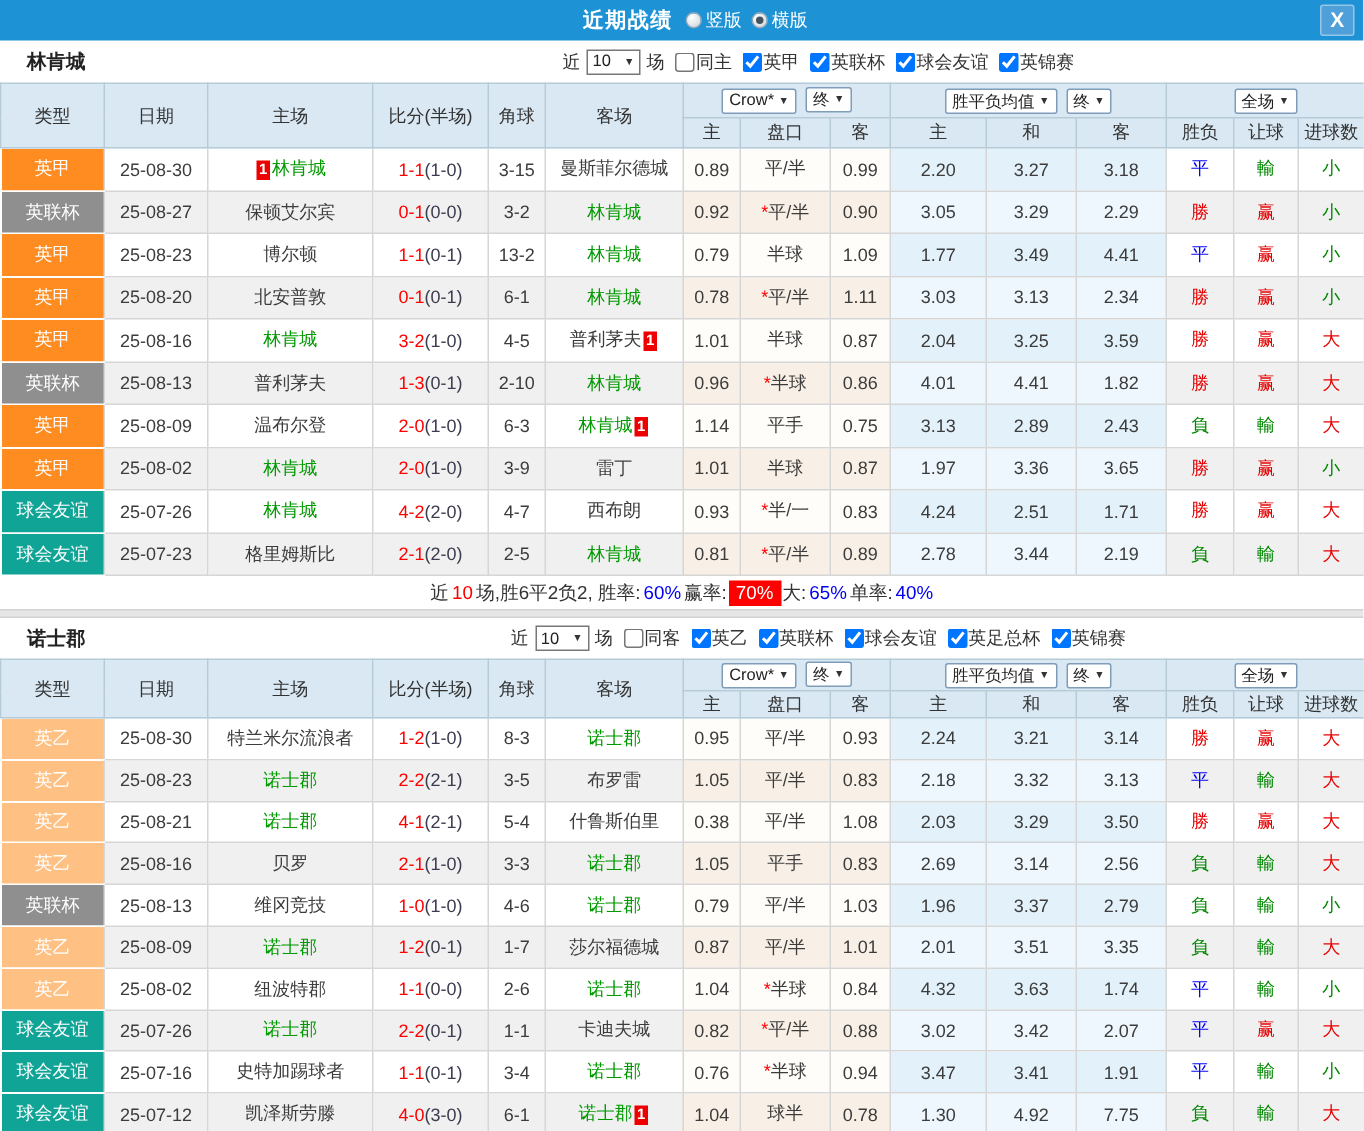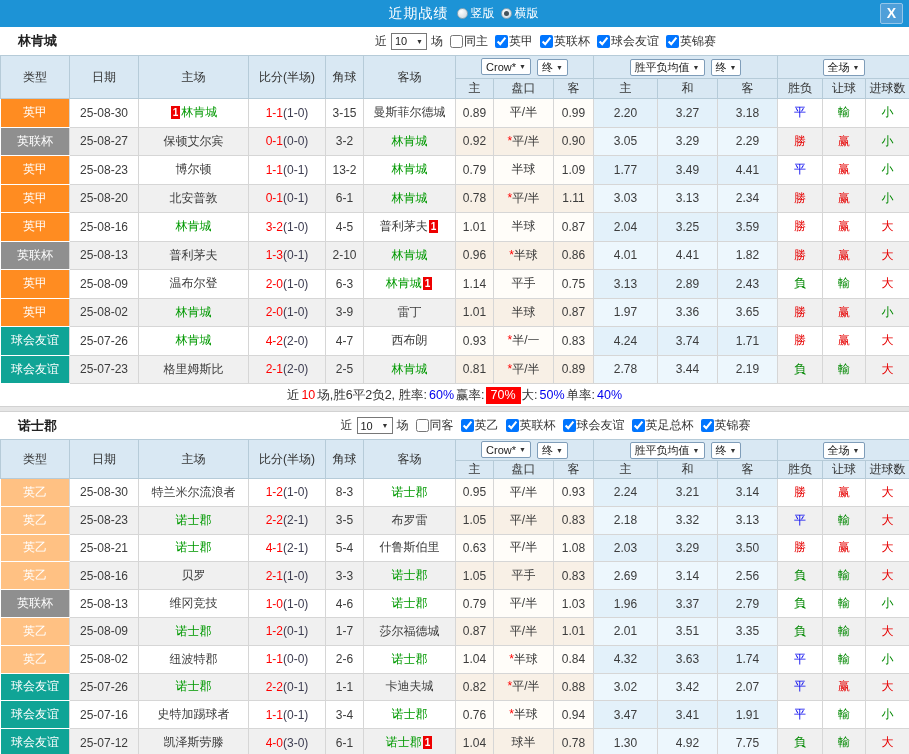--- a/index.html
+++ b/index.html
@@ -1,21 +1,21 @@
 <!DOCTYPE html>
 <html><head>
 <meta charset="utf-8">
 <style>
   * { box-sizing: border-box; margin: 0; padding: 0; }
   body { margin: 0; background: #fff; font-family: "Liberation Sans", "DejaVu Sans", sans-serif; }
   .app { width: 909px; height: 754px; overflow: hidden; background: #fff; position: relative; }
 
   
   .titlebar { height: 27px; background: #1d93d6; display: flex; align-items: center; justify-content: center; position: relative; }
-  .titlebar .title { color: #fff; font-weight: normal; font-size: 14px; letter-spacing: 1px; margin-left: 18px; }
+  .titlebar .title { color: #fff; font-weight: bold; font-size: 14px; letter-spacing: 1px; margin-left: 18px; }
   .radio-group { display: flex; align-items: center; margin-left: 2px; }
   .radio { width: 11px; height: 11px; border-radius: 50%; background: radial-gradient(circle at 35% 30%, #ffffff, #c9d4dc); border: 1px solid #8fa9b8; display: inline-block; margin: 0 3px 0 6px; position: relative; cursor: pointer; }
   .radio.checked::after { content: ""; position: absolute; left: 2px; top: 2px; width: 5px; height: 5px; border-radius: 50%; background: #44535c; }
   .radio-label { color: #fff; font-size: 12px; }
   .close-btn { position: absolute; right: 6px; top: 3px; width: 23px; height: 21px; background: #4f9fd9; border: 1px solid #94c6ea; border-radius: 2px; color: #fff; font-weight: bold; font-size: 14px; line-height: 19px; text-align: center; cursor: pointer; }
 
   
   .filter-row { display: flex; align-items: center; background: #fff; }
   .filter-row.s1 { height: 28px; }
   .filter-row.s2 { height: 27px; }
@@ -288,21 +288,21 @@
             <td class="type-cell" style="background: rgb(16, 164, 150);">球会友谊</td>
             <td>25-07-26</td>
             <td><span class="name-green">林肯城</span></td>
             <td><span class="score-main">4-2</span><span class="score-half">(2-0)</span></td>
             <td>4-7</td>
             <td><span>西布朗</span></td>
             <td class="crow">0.93</td>
             <td class="crow"><span class="star">*</span><span>半/一</span></td>
             <td class="crow">0.83</td>
             <td class="avg">4.24</td>
-            <td class="avg">3.74</td>
+            <td class="avg">2.51</td>
             <td class="avg">1.71</td>
             <td style="color: rgb(230, 0, 0);">勝</td>
             <td style="color: rgb(230, 0, 0);">赢</td>
             <td style="color: rgb(230, 0, 0);">大</td>
           </tr>
           <tr>
             <td class="type-cell" style="background: rgb(16, 164, 150);">球会友谊</td>
             <td>25-07-23</td>
             <td><span>格里姆斯比</span></td>
             <td><span class="score-main">2-1</span><span class="score-half">(2-0)</span></td>
@@ -321,21 +321,21 @@
         </tbody>
       </table>
       <div class="summary-row">
         <span>近</span>
         <span style="color: rgb(255, 0, 0);">10</span>
         <span>场,胜6平2负2, 胜率:</span>
         <span style="color: rgb(0, 0, 238);">60%</span>
         <span> 赢率:</span>
         <span style="color: rgb(255, 255, 255); background: rgb(255, 0, 0); padding: 0px 5px;">70%</span>
         <span> 大:</span>
-        <span style="color: rgb(0, 0, 238);">50%</span>
+        <span style="color: rgb(0, 0, 238);">65%</span>
         <span> 单率:</span>
         <span style="color: rgb(0, 0, 238);">40%</span>
       </div>
       <div class="section-sep"></div>
       <div class="filter-row s2">
         <div class="team-name">诺士郡</div>
         <div class="filter-controls">
           <span>近</span>
           <span class="count-select">
             <span>10</span>
@@ -448,21 +448,21 @@
             <td style="color: rgb(0, 136, 0);">輸</td>
             <td style="color: rgb(230, 0, 0);">大</td>
           </tr>
           <tr>
             <td class="type-cell" style="background: rgb(255, 193, 131);">英乙</td>
             <td>25-08-21</td>
             <td><span class="name-green">诺士郡</span></td>
             <td><span class="score-main">4-1</span><span class="score-half">(2-1)</span></td>
             <td>5-4</td>
             <td><span>什鲁斯伯里</span></td>
-            <td class="crow">0.63</td>
+            <td class="crow">0.38</td>
             <td class="crow"><span>平/半</span></td>
             <td class="crow">1.08</td>
             <td class="avg">2.03</td>
             <td class="avg">3.29</td>
             <td class="avg">3.50</td>
             <td style="color: rgb(230, 0, 0);">勝</td>
             <td style="color: rgb(230, 0, 0);">赢</td>
             <td style="color: rgb(230, 0, 0);">大</td>
           </tr>
           <tr>

